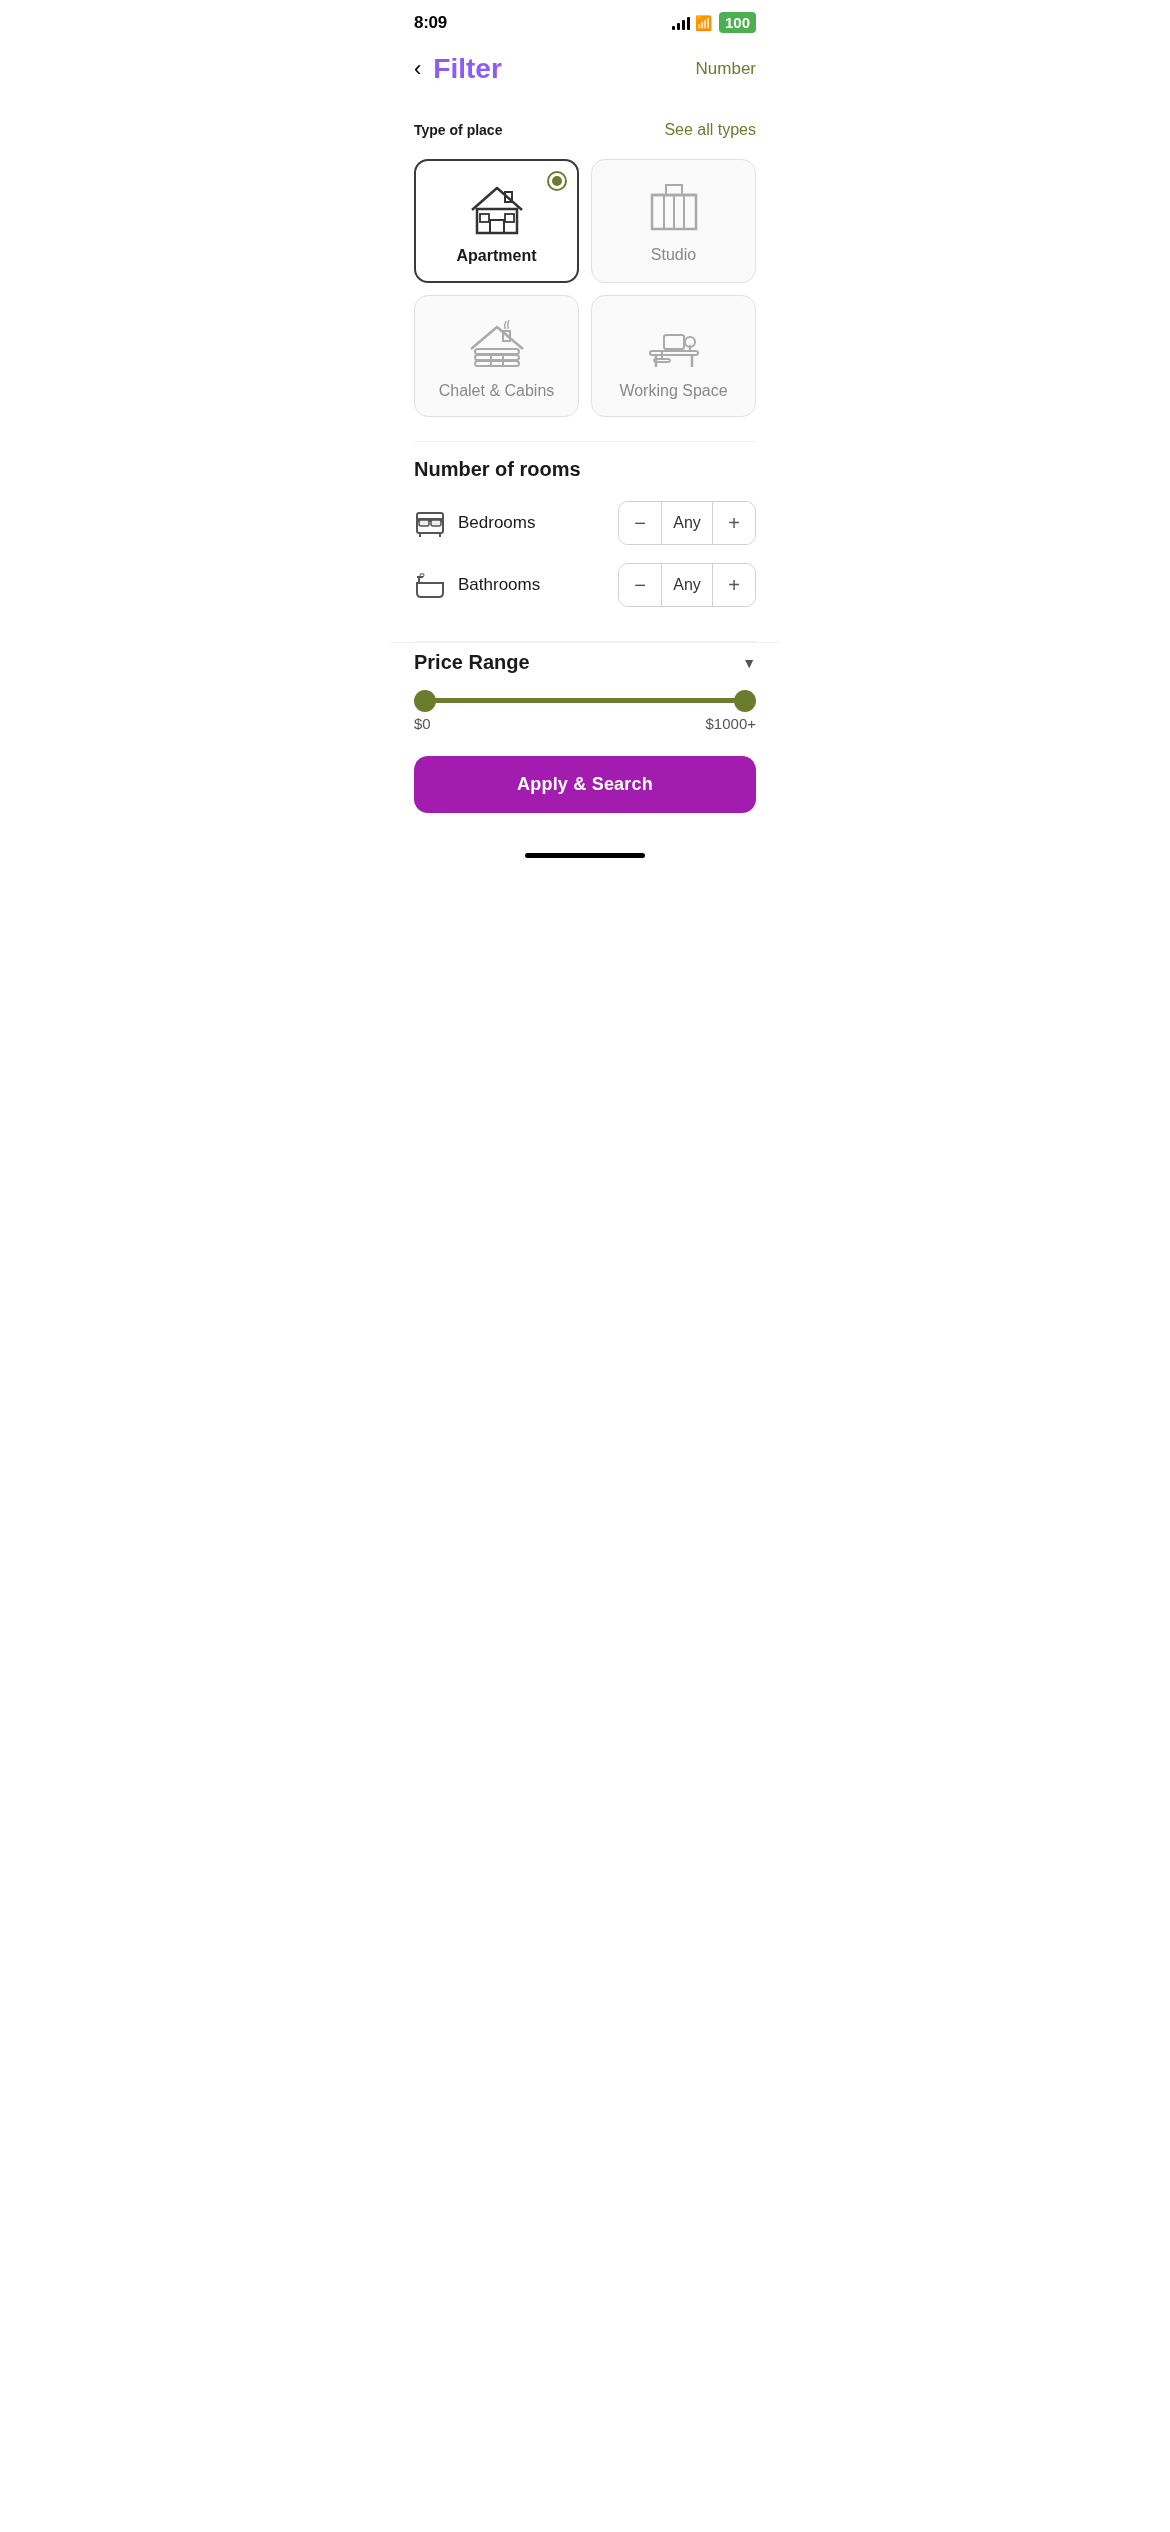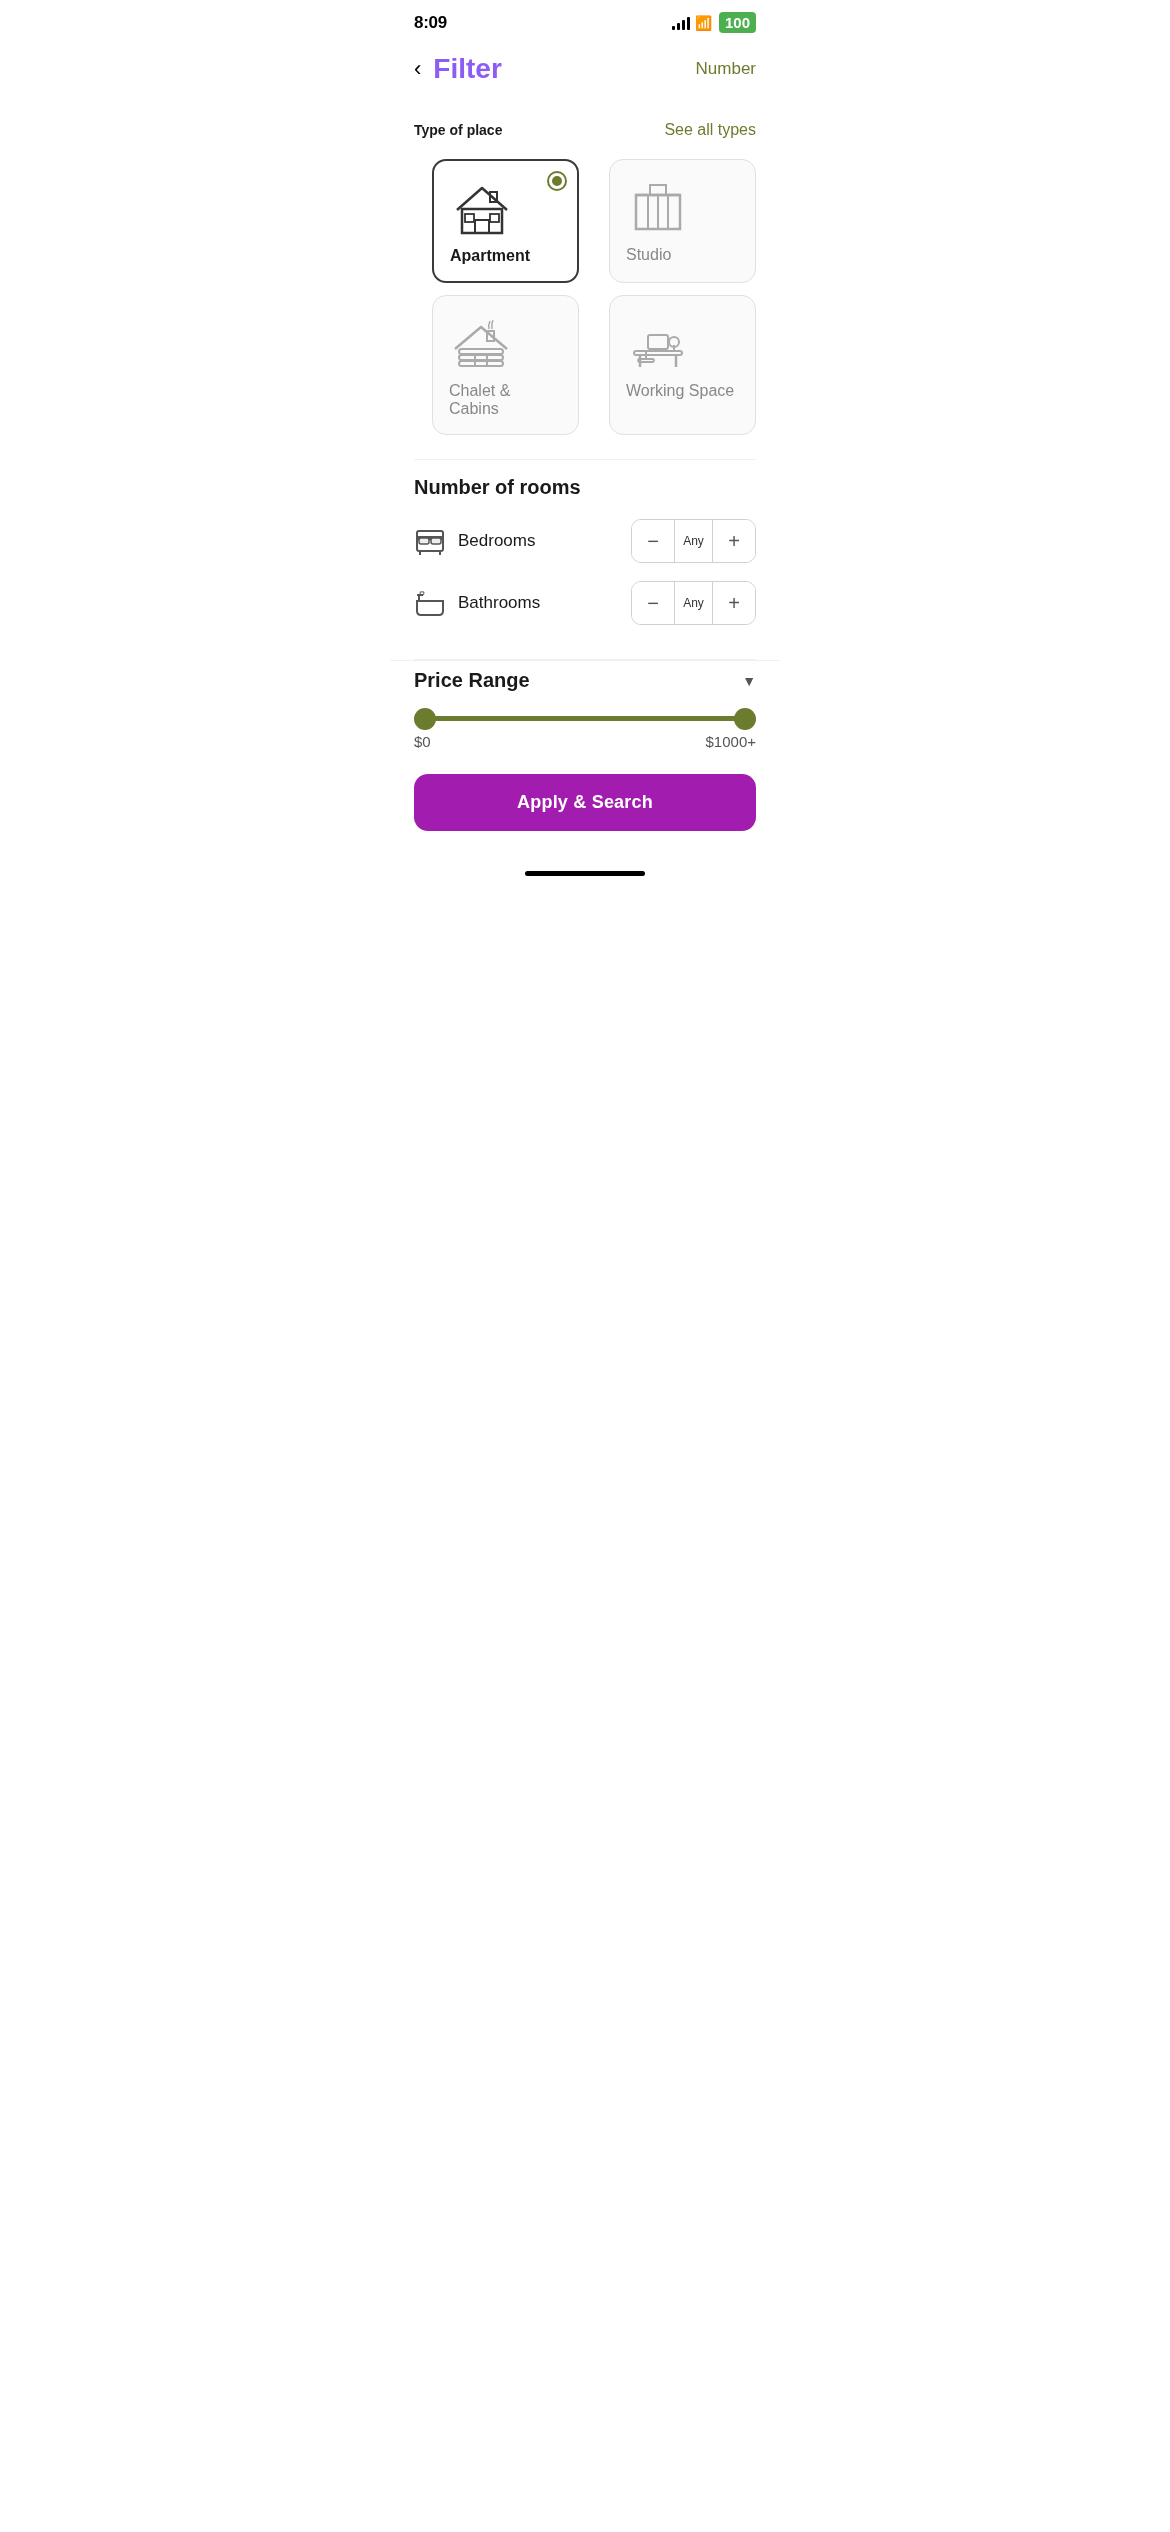--- a/index.html
+++ b/index.html
@@ -130,24 +130,24 @@
       gap: 12px;
       margin-bottom: 8px;
     }
 
     .place-type-card {
       border: 1.5px solid #d0d0d0;
       border-radius: 14px;
       padding: 20px 16px 16px;
       display: flex;
       flex-direction: column;
+      align-items: center;
       cursor: pointer;
       position: relative;
       background: #fff;
-      margin-left: 18px;
     }
 
     .place-type-card.selected {
       border-color: #3a3a3a;
       border-width: 2px;
     }
 
     .place-type-card.unselected {
       border-color: #e0e0e0;
       background: #fafafa;
@@ -257,23 +257,23 @@
       align-items: center;
       justify-content: center;
       cursor: pointer;
       font-size: 20px;
       color: #555;
       background: #fff;
       border: none;
     }
 
     .stepper-value {
-      width: 39px;
+      width: 52px;
       text-align: center;
-      font-size: 12px;
+      font-size: 16px;
       font-weight: 500;
       color: #333;
       border-left: 1.5px solid #d0d0d0;
       border-right: 1.5px solid #d0d0d0;
       height: 42px;
       display: flex;
       align-items: center;
       justify-content: center;
     }
 

